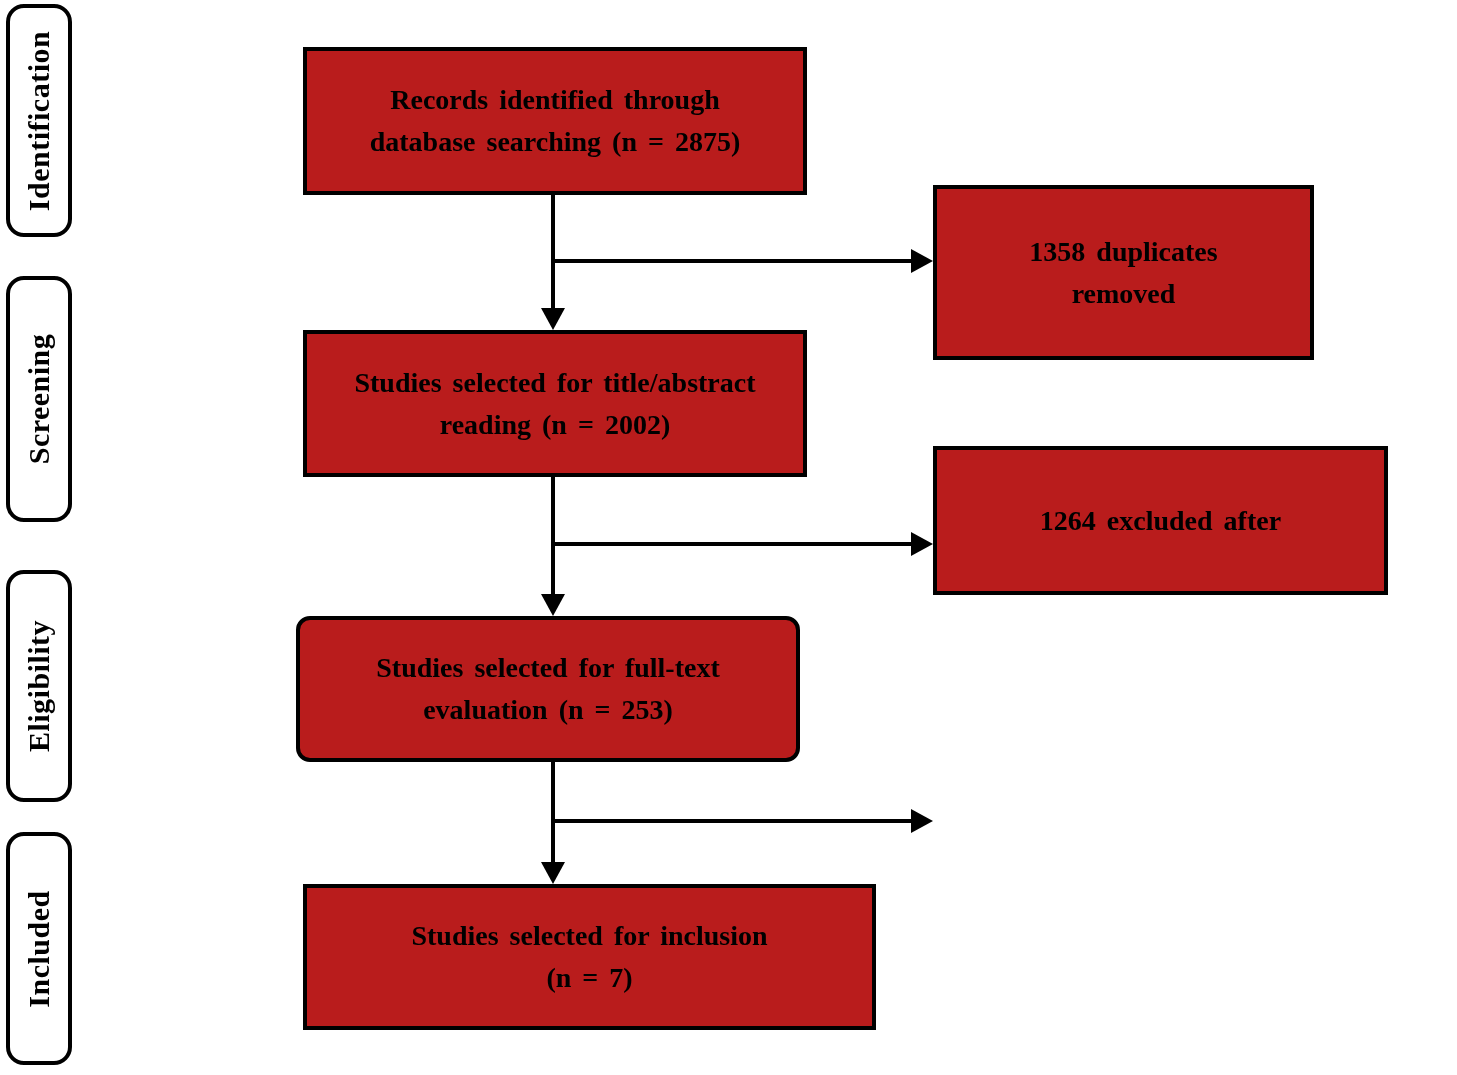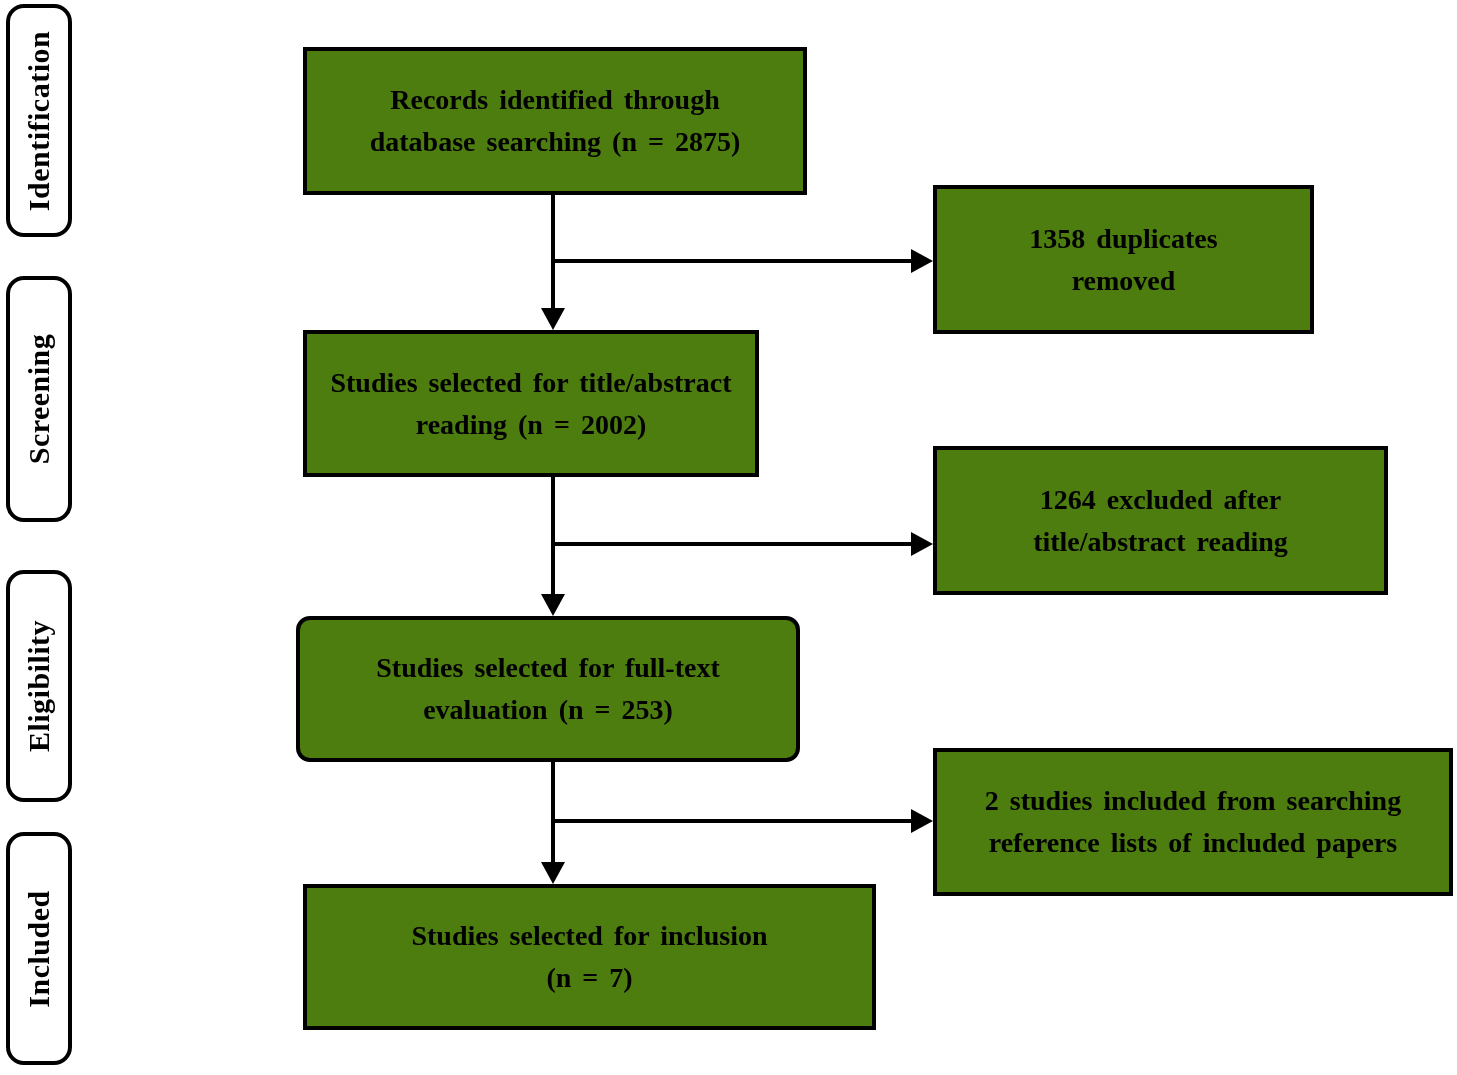--- a/index.html
+++ b/index.html
@@ -12,21 +12,21 @@
     position:absolute;left:6px;width:66px;box-sizing:border-box;
     border:4px solid #000;border-radius:18px;background:#fff;
     display:flex;align-items:center;justify-content:center;
   }
   .stage .stage-text{
     transform:rotate(-90deg);white-space:nowrap;
     font-weight:700;font-size:30px;letter-spacing:.5px;
   }
   
   .box{
-    position:absolute;box-sizing:border-box;border:4px solid #000;background:#4d7c0f;
+    position:absolute;box-sizing:border-box;border:4px solid #000;background:#b91c1c;
     display:flex;flex-direction:column;align-items:center;justify-content:center;
     text-align:center;font-weight:700;font-size:28px;line-height:1.5;
     word-spacing:4px;padding:0 10px;
   }
   
   .vline{position:absolute;width:4px;background:#000;}
   .hline{position:absolute;height:4px;background:#000;}
   .arr-down{
     position:absolute;width:0;height:0;
     border-left:12px solid transparent;border-right:12px solid transparent;
@@ -53,44 +53,39 @@
     <span class="stage-text">Eligibility</span>
   </div>
   <div class="stage" style="top:832px;height:233px;">
     <span class="stage-text">Included</span>
   </div>
 
   <div class="box" style="left:303px;top:47px;width:504px;height:148px;">
     <div>Records identified through</div>
     <div>database searching (n = 2875)</div>
   </div>
-  <div class="box" style="left:303px;top:330px;width:456px;height:147px;">
+  <div class="box" style="left:303px;top:330px;width:504px;height:147px;">
     <div>Studies selected for title/abstract</div>
     <div>reading (n = 2002)</div>
   </div>
   <div class="box" style="left:296px;top:616px;width:504px;height:146px;border-radius:14px;">
     <div>Studies selected for full-text</div>
     <div>evaluation (n = 253)</div>
   </div>
   <div class="box" style="left:303px;top:884px;width:573px;height:146px;">
     <div>Studies selected for inclusion</div>
     <div>(n = 7)</div>
   </div>
 
-  <div class="box" style="left:933px;top:185px;width:381px;height:149px;justify-content:center;">
+  <div class="box" style="left:933px;top:185px;width:381px;height:175px;justify-content:center;">
     <div>1358 duplicates</div>
     <div>removed</div>
   </div>
   <div class="box" style="left:933px;top:446px;width:455px;height:149px;">
     <div>1264 excluded after</div>
-    <div>title/abstract reading</div>
-  </div>
-  <div class="box" style="left:933px;top:748px;width:520px;height:148px;">
-    <div>2 studies included from searching</div>
-    <div>reference lists of included papers</div>
   </div>
 
   <div class="vline" style="left:551px;top:195px;height:115px;"></div>
   <div class="arr-down" style="left:541px;top:308px;"></div>
 
   <div class="hline" style="left:551px;top:259px;width:362px;"></div>
   <div class="arr-right" style="left:911px;top:249px;"></div>
 
   <div class="vline" style="left:551px;top:477px;height:119px;"></div>
   <div class="arr-down" style="left:541px;top:594px;"></div>

